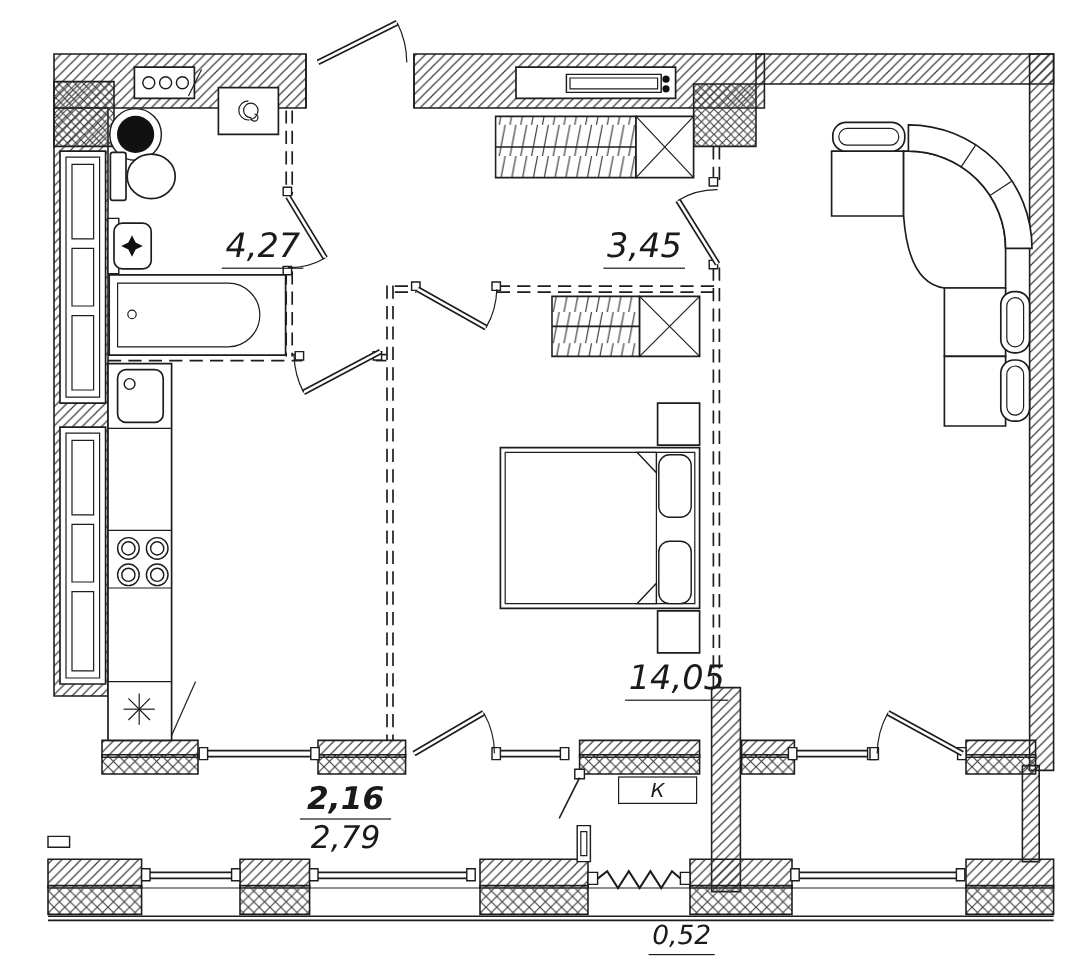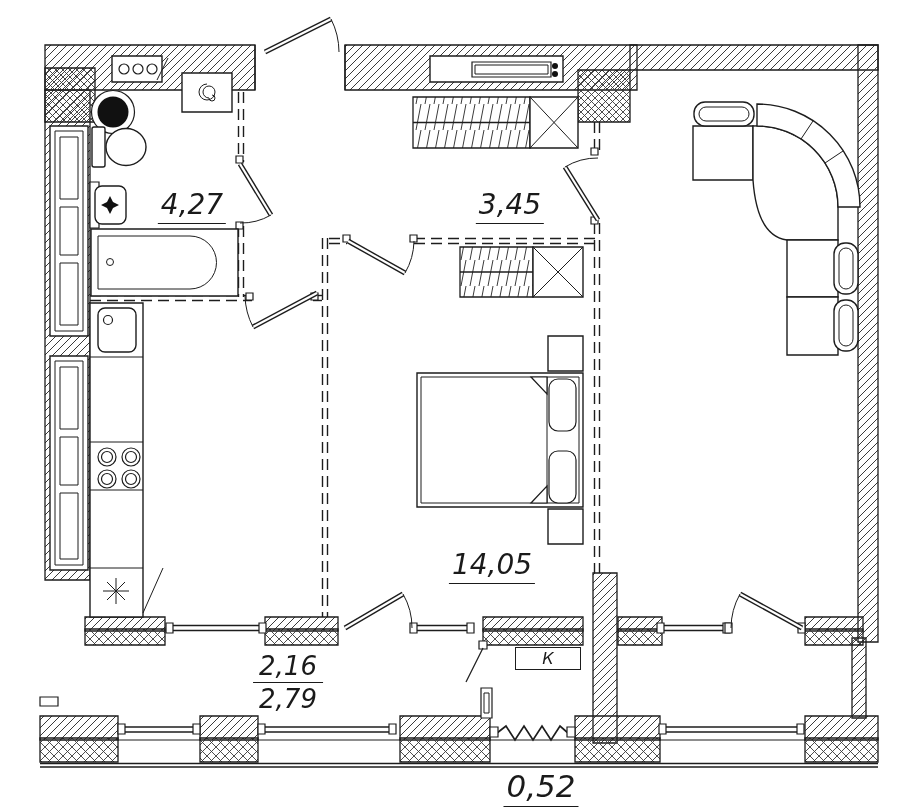--- a/index.html
+++ b/index.html
@@ -10,24 +10,24 @@
   .thin{stroke:#1d1d1d;stroke-width:1;fill:none;}
   .w{fill:url(#pd);stroke:#1d1d1d;stroke-width:1.3;}
   .wc{fill:url(#pc);stroke:#1d1d1d;stroke-width:1.3;}
   .wx{fill:url(#px);stroke:#1d1d1d;stroke-width:1.3;}
   .ww{fill:url(#pw);stroke:#1d1d1d;stroke-width:1.3;}
   .f{fill:#fff;stroke:#1d1d1d;stroke-width:1.4;}
   .fw{fill:#fff;stroke:#1d1d1d;stroke-width:1.2;}
   .dsh{stroke:#1d1d1d;stroke-width:1.4;fill:none;stroke-dasharray:11 6;}
   .dark{fill:#111;stroke:none;}
   .lbl{position:absolute;color:#1a1a1a;font-style:italic;white-space:nowrap;}
-  .area{font-size:28px;transform:translateX(-50%);}
+  .area{font-size:28px;transform:translateX(-50%);margin-left:27px;}
   .area .u{display:inline-block;border-bottom:1.6px solid #1a1a1a;padding:0 3px 2px;}
   .frac{transform:translateX(-50%);text-align:center;font-size:26px;line-height:1.0;}
-  .frac .num{display:inline-block;border-bottom:1.6px solid #1a1a1a;padding:0 6px 3px;}
+  .frac .num{display:inline-block;border-bottom:1.6px solid #1a1a1a;padding:0 6px 3px;font-weight:bold;}
   .frac .den{padding-top:3px;}
   .kbox{position:absolute;left:515px;top:647px;width:64px;height:21px;border:1.4px solid #1d1d1d;
         display:flex;align-items:center;justify-content:center;font-size:16px;font-style:italic;color:#1a1a1a;}
 </style>
 </head>
 <body>
 
 <div class="stage">
 <svg width="900" height="807" viewBox="0 0 900 807">
   <defs>
@@ -332,24 +332,24 @@
     <rect class="f" x="787" y="297" width="51" height="58"></rect>
     <rect class="f" x="834" y="243" width="24" height="51" rx="11"></rect>
     <rect class="thin" x="839" y="248" width="14" height="41" rx="7" fill="none"></rect>
     <rect class="f" x="834" y="300" width="24" height="51" rx="11"></rect>
     <rect class="thin" x="839" y="305" width="14" height="41" rx="7" fill="none"></rect>
   </g>
 </svg>
 
 <div class="lbl area" style="left:192px;top:188px"><span class="u">4,27</span></div>
 <div class="lbl area" style="left:510px;top:188px"><span class="u">3,45</span></div>
-<div class="lbl area" style="left:492px;top:548px"><span class="u">14,05</span></div>
+<div class="lbl area" style="left:537px;top:548px"><span class="u">14,05</span></div>
 
 <div class="lbl frac" style="left:288px;top:653px">
   <div class="num">2,16</div>
   <div class="den">2,79</div>
 </div>
-<div class="lbl area" style="left:541px;top:768px;font-size:31px"><span class="u">0,52</span></div>
+<div class="lbl area" style="left:541px;top:768px;font-size:22px"><span class="u">0,52</span></div>
 
 <div class="kbox">
       <span>К</span>
     </div>
 </div>
 
 </body></html>

